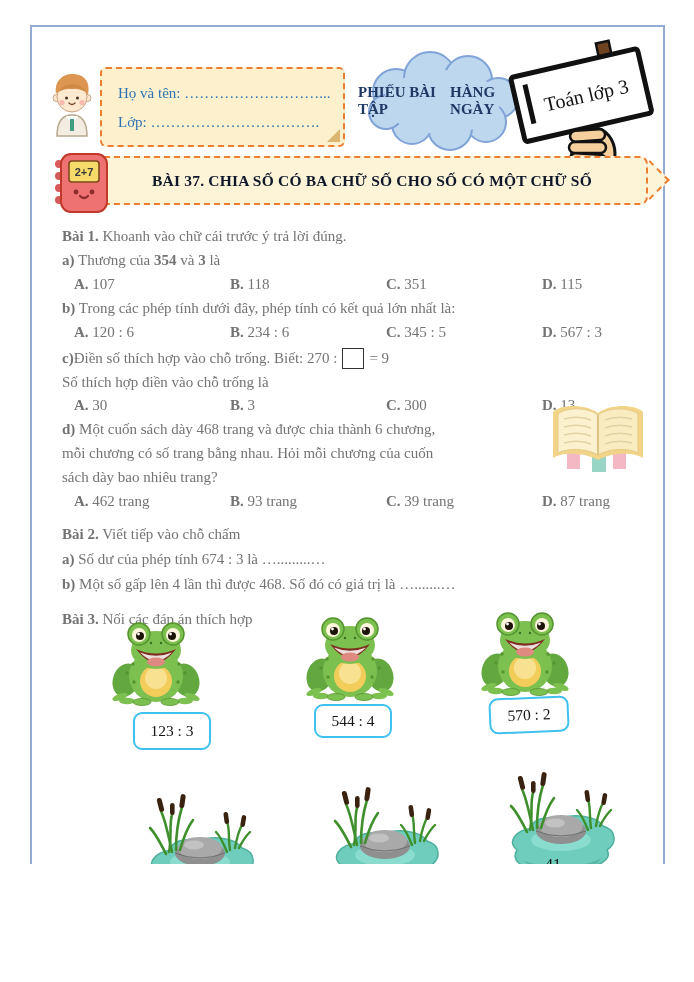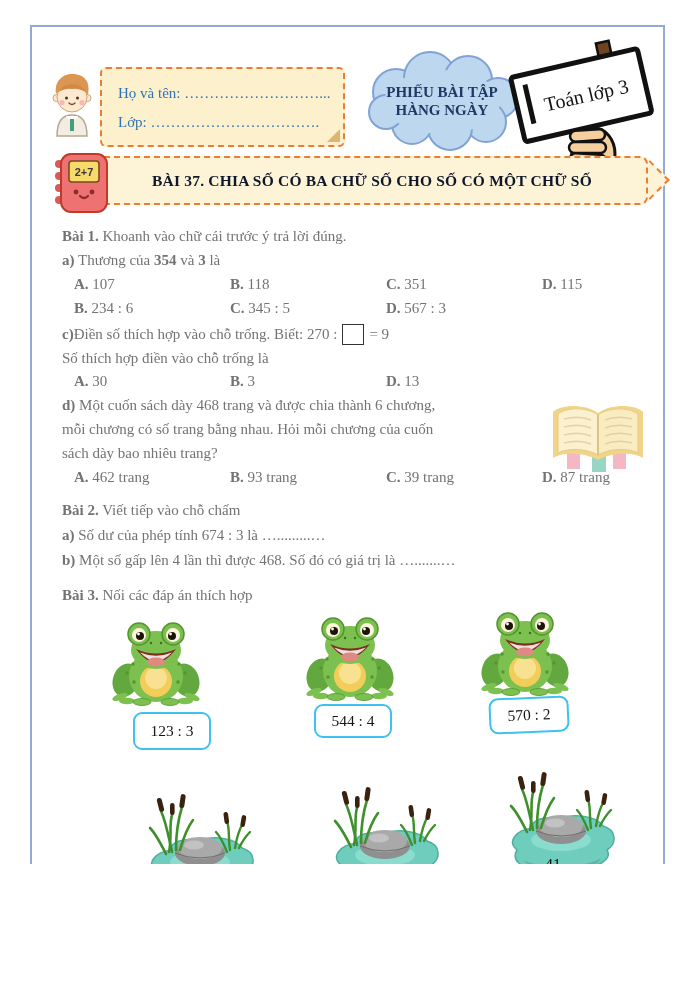--- a/index.html
+++ b/index.html
@@ -12,21 +12,21 @@
   .avatar { position: absolute; left: 46px; top: 72px; width: 52px; height: 68px; }
   .name-box { position: absolute; left: 100px; top: 67px; width: 245px; height: 80px;
               background: #fcf0cd; border: 2px dashed #ed7d31; border-radius: 6px;
               padding: 10px 0 0 16px; }
   .name-line { color: #2e74b5; font-size: 15px; line-height: 29px; white-space: nowrap; }
   .fold { position: absolute; right: 3px; bottom: 3px; width: 0; height: 0;
           border-left: 13px solid transparent; border-bottom: 13px solid #dcb670; }
 
   .cloud-wrap { position: absolute; left: 358px; top: 50px; width: 168px; height: 102px; }
   .cloud-wrap svg { position: absolute; inset: 0; }
-  .cloud-text { position: absolute; inset: 0; display: flex; flex-direction: column;
+  .cloud-text { position: absolute; inset: 0; display: flex; flex-direction: row;
                 align-items: center; justify-content: center; gap: 1px;
                 color: #1f3864; font-weight: bold; font-size: 15px; }
 
   .sign-wrap { position: absolute; left: 498px; top: 36px; width: 172px; height: 156px; }
 
   
   .title-bar { position: absolute; left: 96px; top: 156px; width: 552px; height: 49px;
                background: #fdf3d6; border: 2px dashed #ed7d31; border-radius: 8px;
                display: flex; align-items: center; justify-content: center; }
   .title-bar .txt { font-weight: bold; font-size: 15.5px; color: #0f172a; letter-spacing: .2px; }
@@ -256,36 +256,41 @@
     <p>
       <b>a)</b><span> Thương của </span><b>354</b><span> và </span><b>3</b><span> là</span>
     </p>
     <div class="opts">
       <span><b>A.</b><span> 107</span></span>
       <span><b>B.</b><span> 118</span></span>
       <span><b>C.</b><span> 351</span></span>
       <span><b>D.</b><span> 115</span></span>
     </div>
 
+    <p>
+      <b>b)</b><span> Trong các phép tính dưới đây, phép tính có kết quả lớn nhất là:</span>
+    </p>
     <div class="opts">
+      <span><b>A.</b><span> 120 : 6</span></span>
       <span><b>B.</b><span> 234 : 6</span></span>
       <span><b>C.</b><span> 345 : 5</span></span>
       <span><b>D.</b><span> 567 : 3</span></span>
     </div>
 
     <div class="qc-line">
       <b>c)</b>
         <span> Điền số thích hợp vào chỗ trống. Biết: 270 :</span>
         <span class="blank-box"></span>
         <span>= 9</span>
     </div>
     <p style="line-height:21px">Số thích hợp điền vào chỗ trống là</p>
     <div class="opts">
       <span><b>A.</b><span> 30</span></span>
       <span><b>B.</b><span> 3</span></span>
+      <span><b>C.</b><span> 300</span></span>
       <span><b>D.</b><span> 13</span></span>
     </div>
 
     <div class="qd-text">
       <p><b>d)</b><span> Một cuốn sách dày 468 trang và được chia thành 6 chương,</span></p>
       <p>mỗi chương có số trang bằng nhau. Hỏi mỗi chương của cuốn</p>
       <p>sách dày bao nhiêu trang?</p>
     </div>
     <div class="opts">
       <span><b>A.</b><span> 462 trang</span></span>

